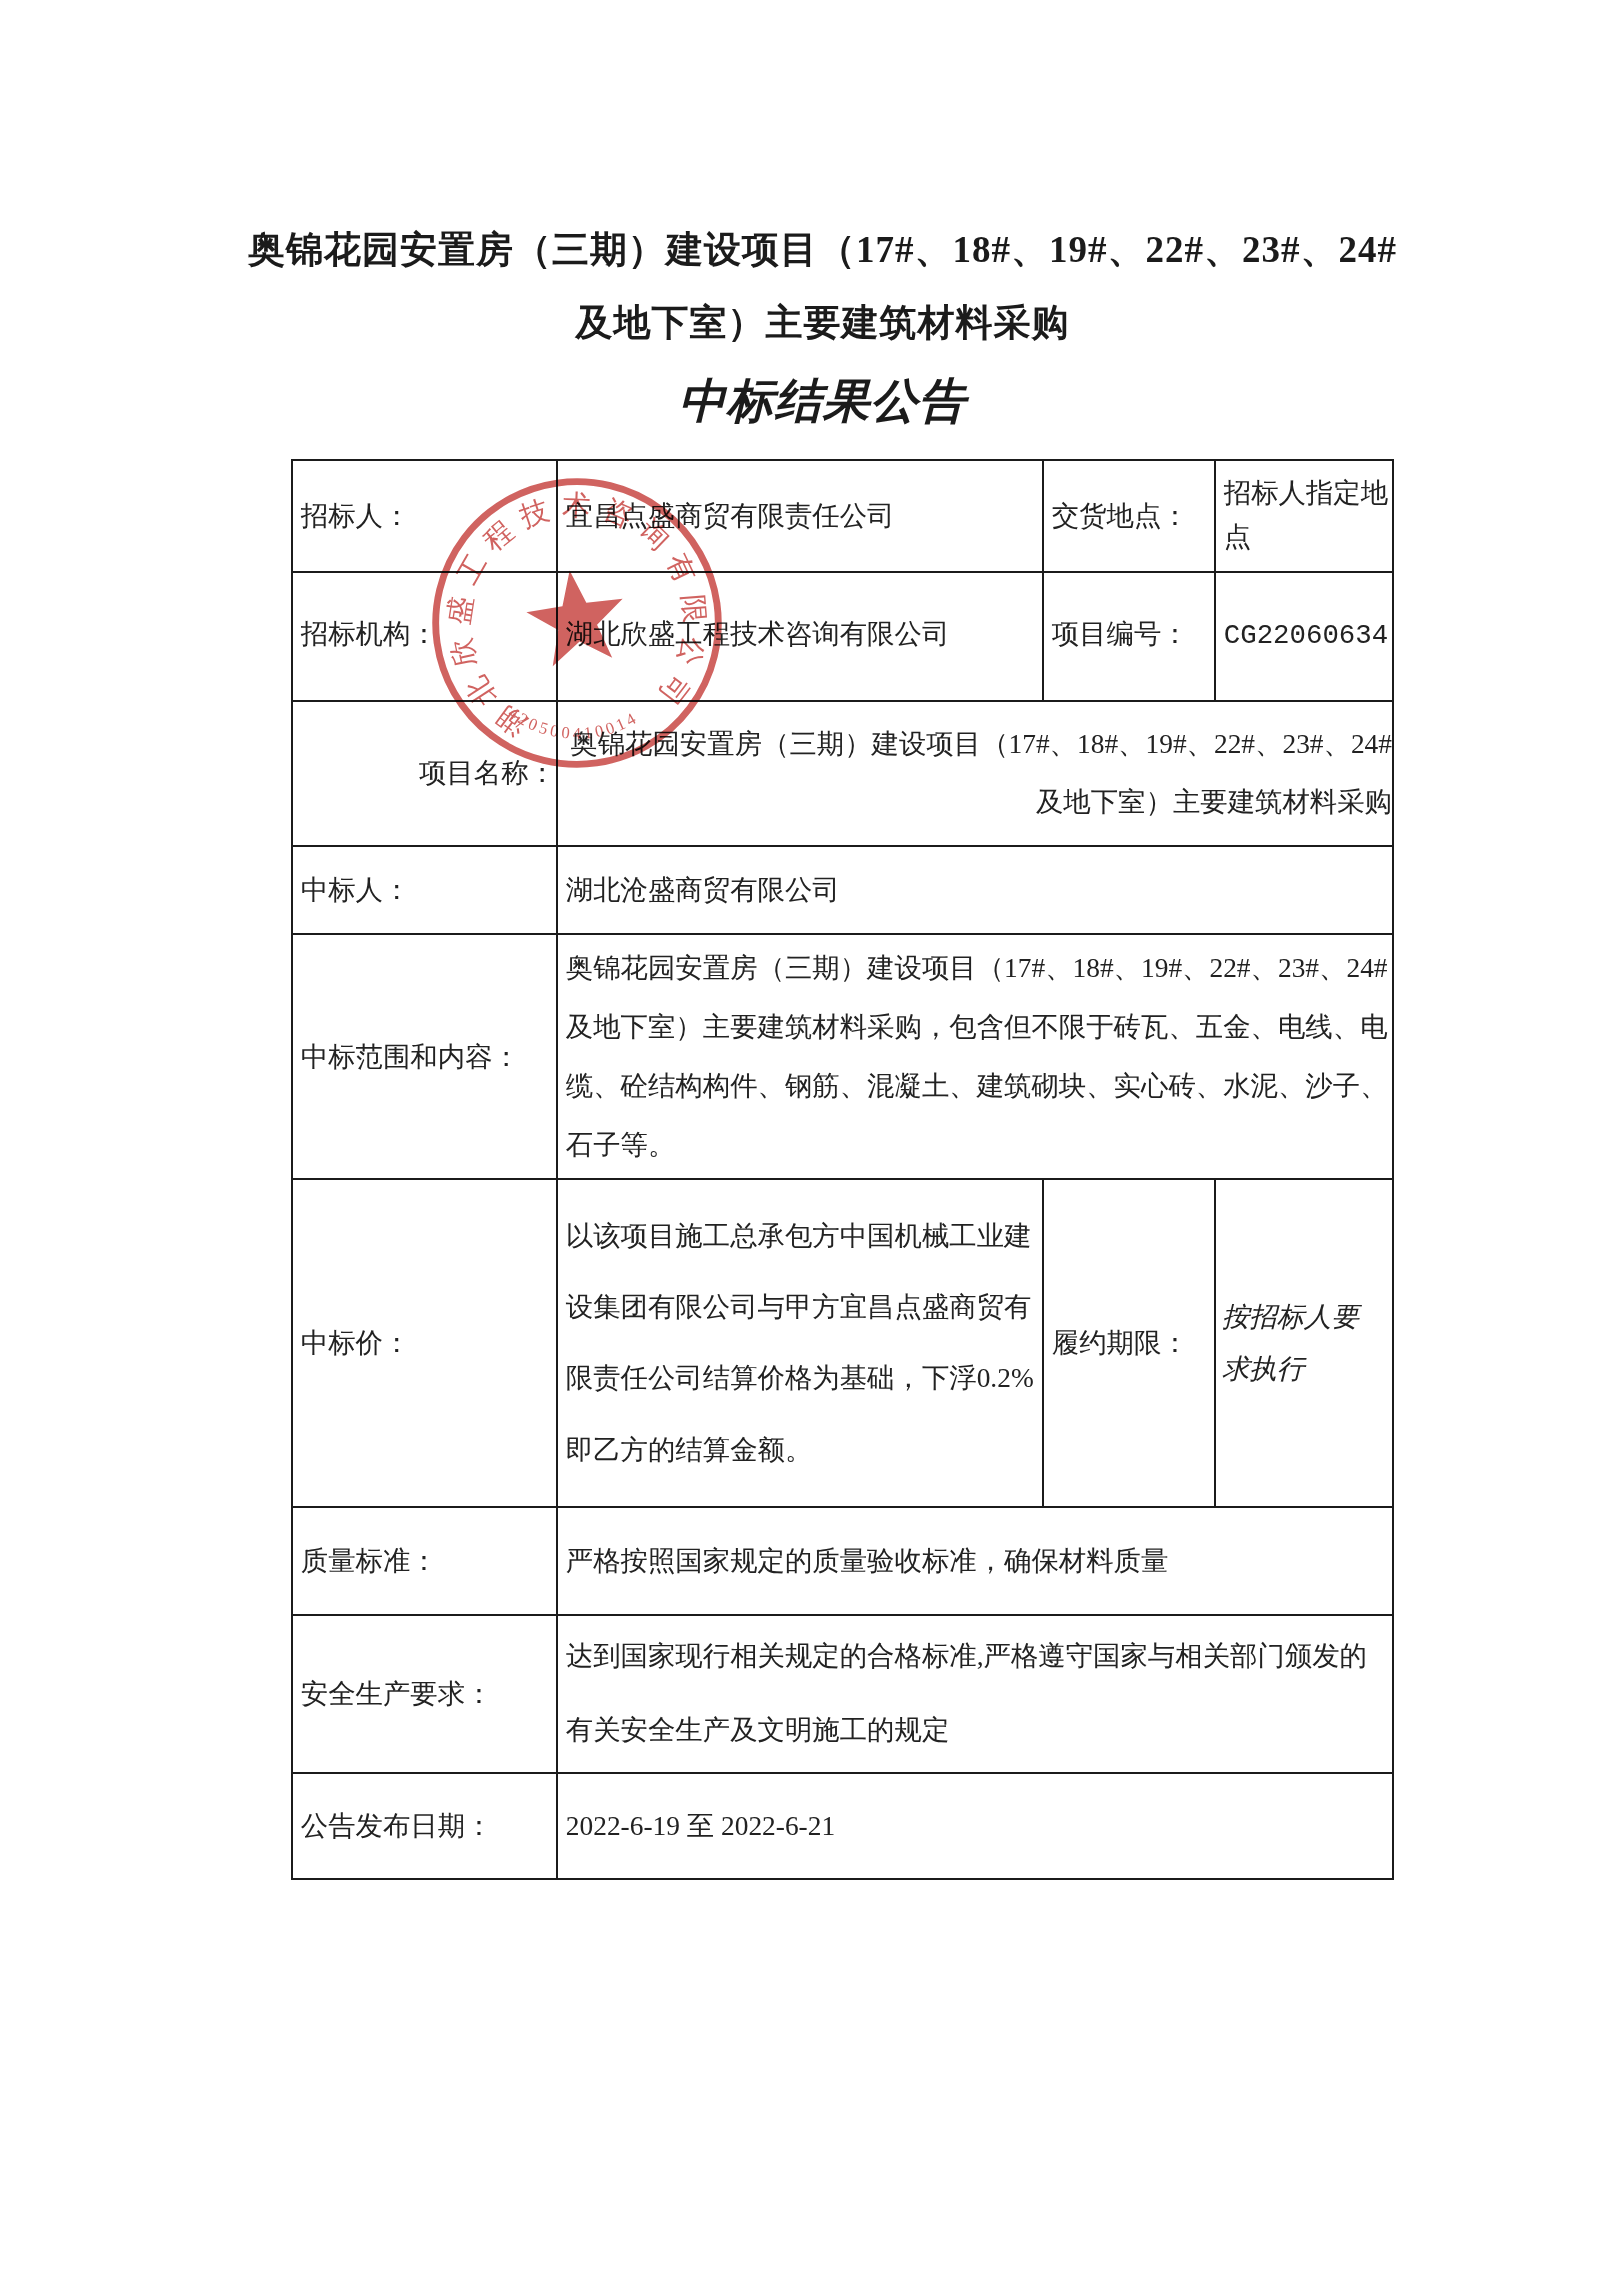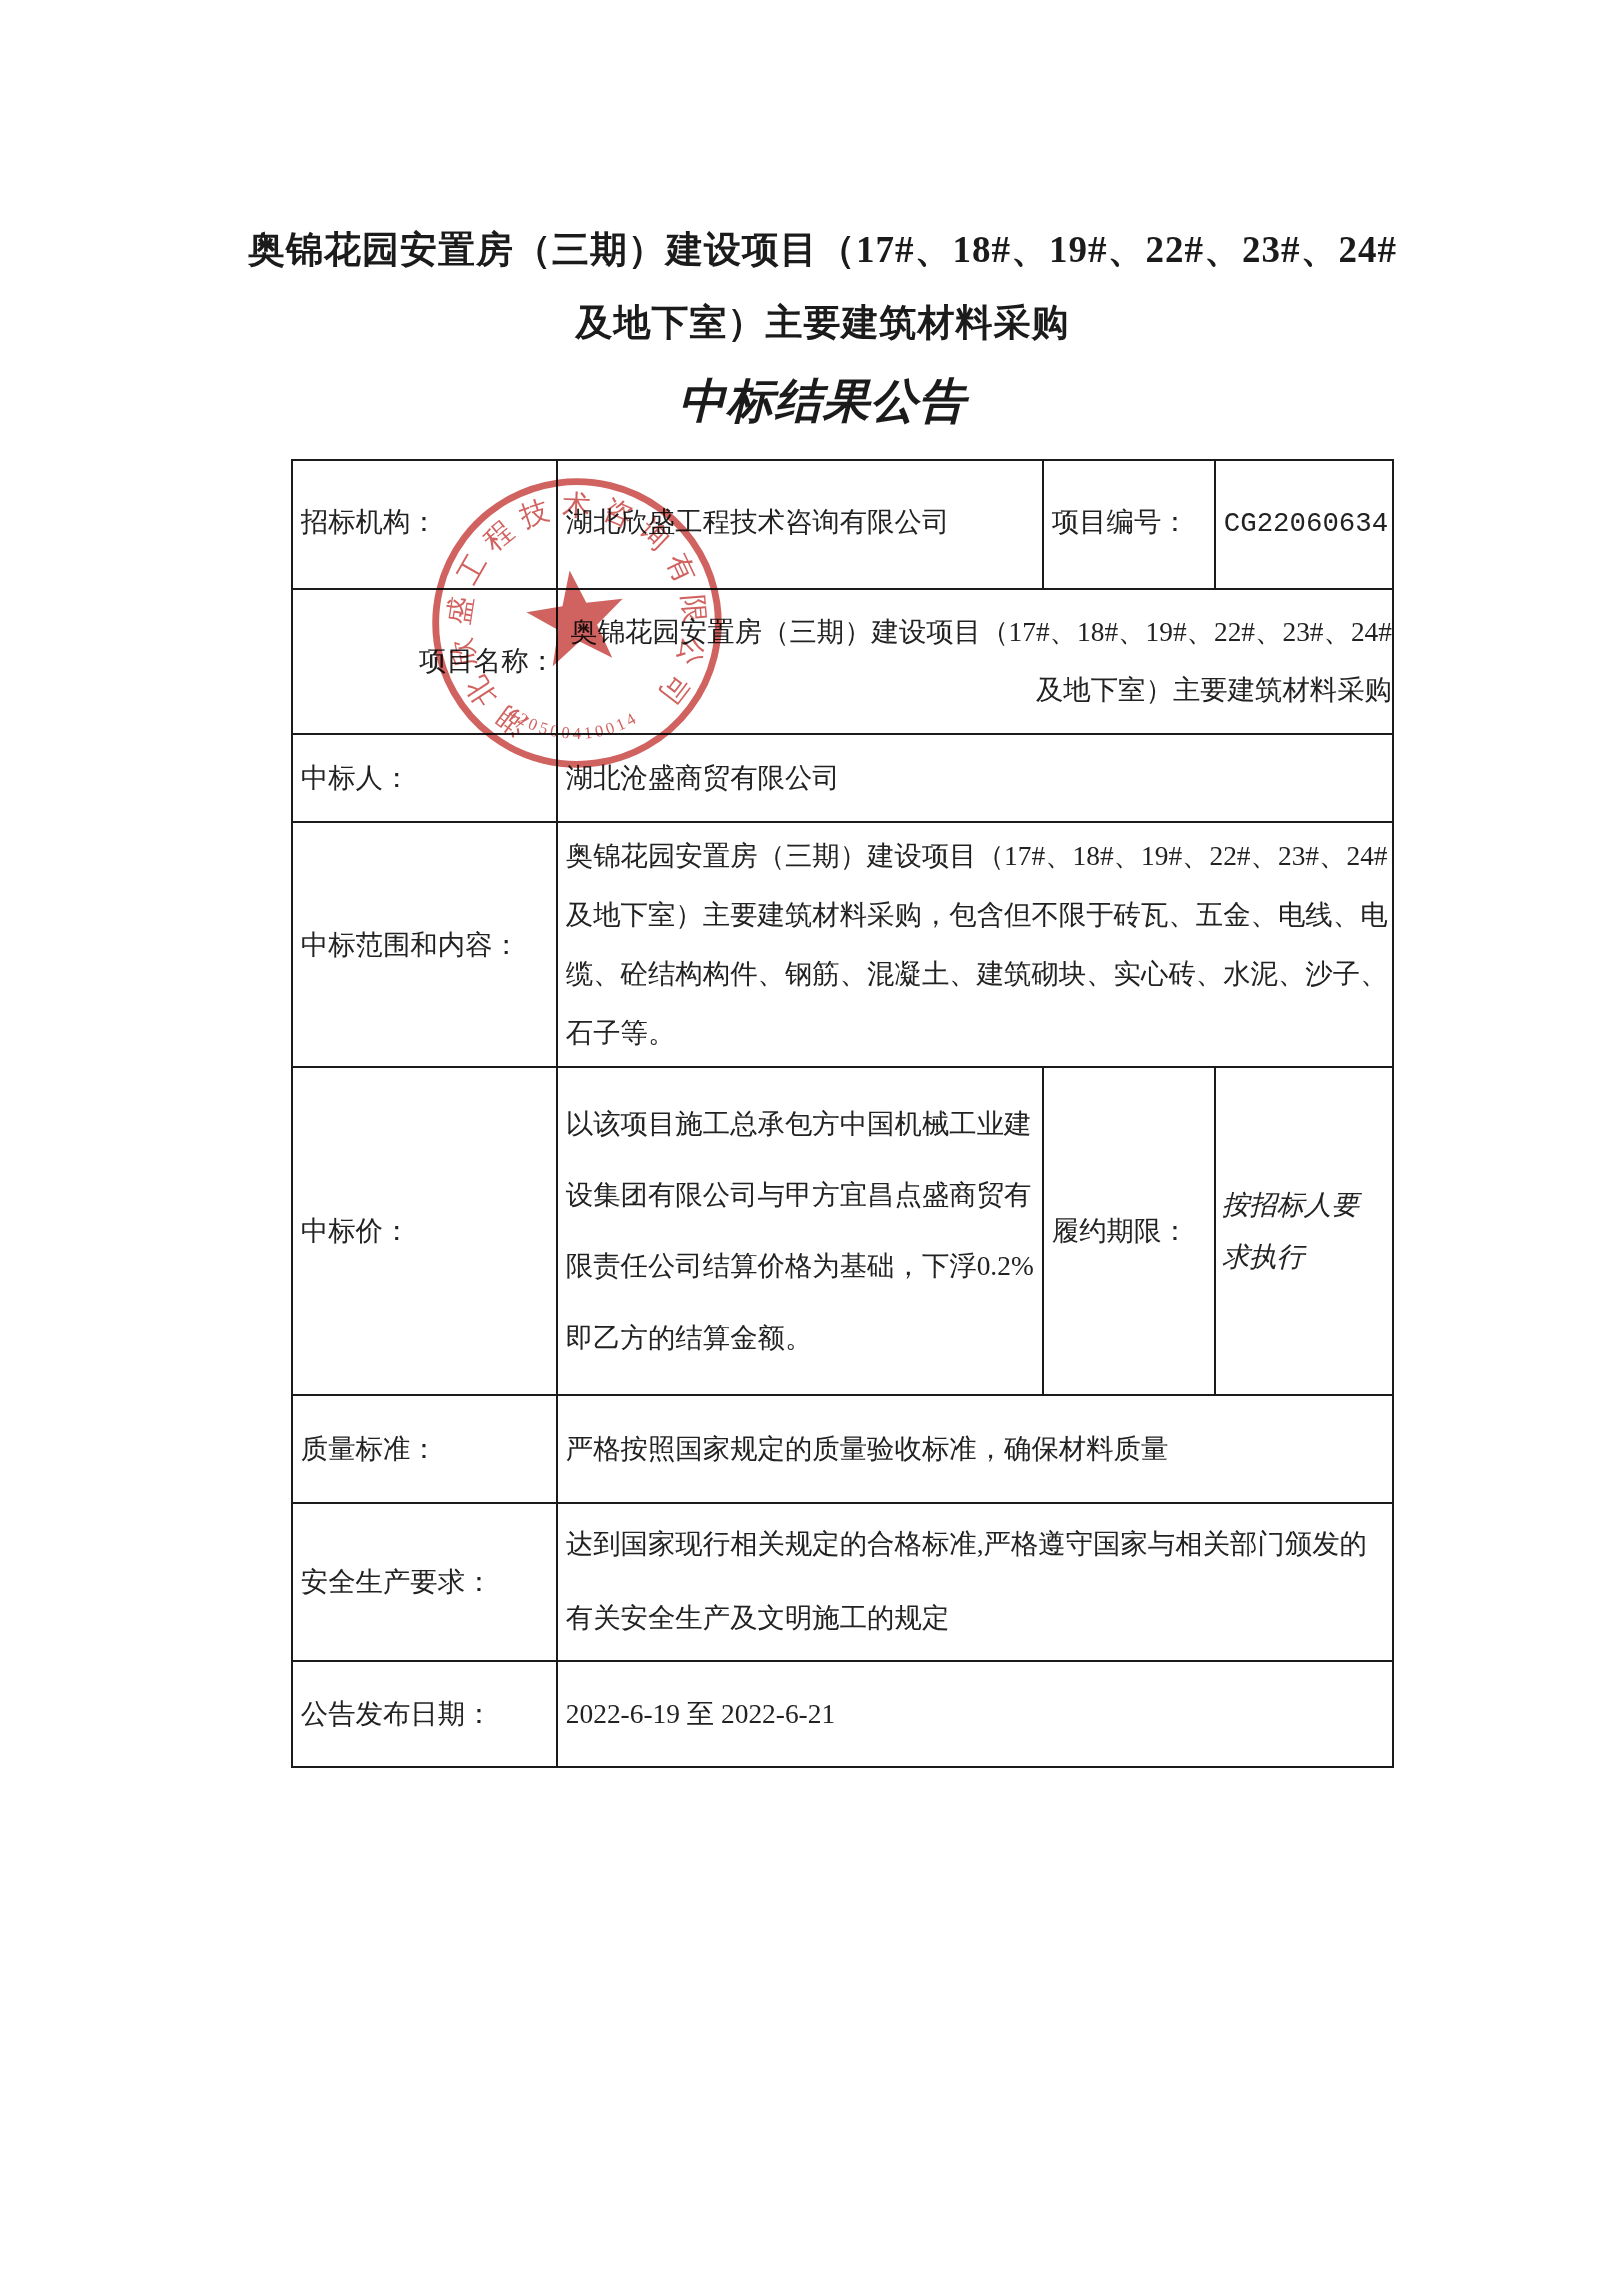--- a/index.html
+++ b/index.html
@@ -74,20 +74,26 @@
 <div class="title-line title-3">中标结果公告</div>
 
 <table class="doc">
   <colgroup>
     <col style="width:265px">
       <col style="width:486px">
       <col style="width:172px">
       <col style="width:178px">
   </colgroup>
   <tbody>
+    <tr class="r1">
+      <td class="lbl">招标人：</td>
+      <td class="val">宜昌点盛商贸有限责任公司</td>
+      <td class="lbl">交货地点：</td>
+      <td class="val2">招标人指定地点</td>
+    </tr>
     <tr class="r2">
       <td class="lbl">招标机构：</td>
       <td class="val">湖北欣盛工程技术咨询有限公司</td>
       <td class="lbl">项目编号：</td>
       <td class="val2">CG22060634</td>
     </tr>
     <tr class="r3">
       <td class="lbl">项目名称：</td>
       <td class="val" colspan="3">奥锦花园安置房（三期）建设项目（17#、18#、19#、22#、23#、24#及地下室）主要建筑材料采购</td>
     </tr>

